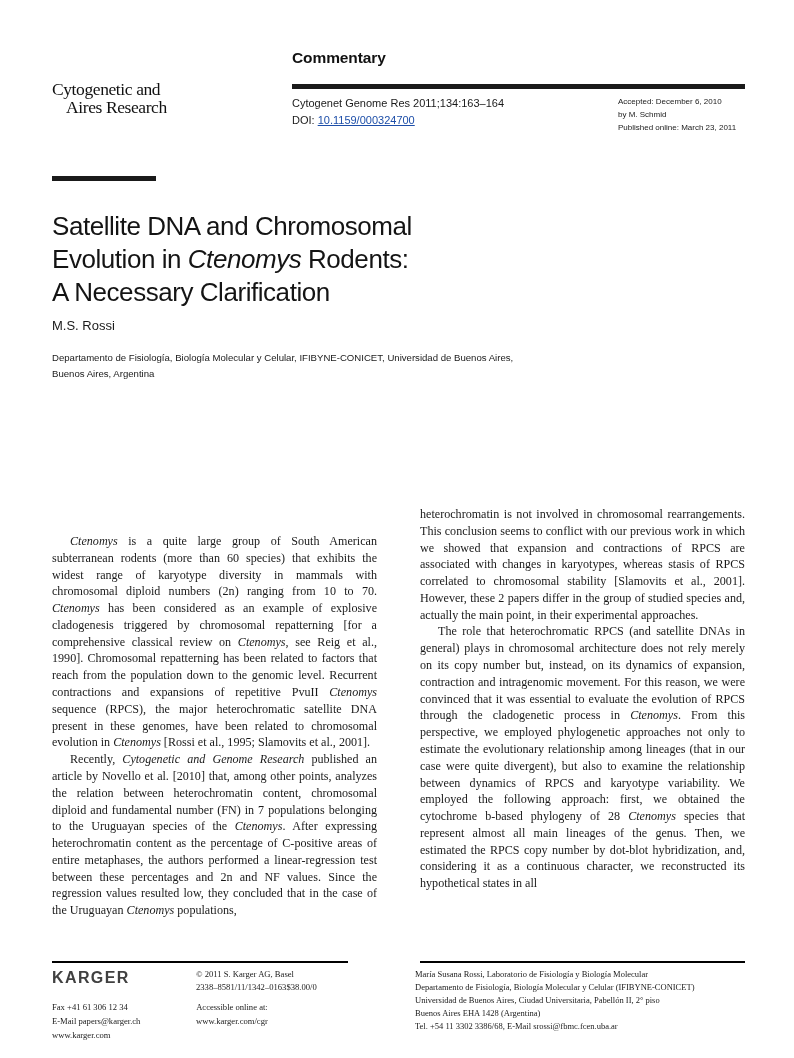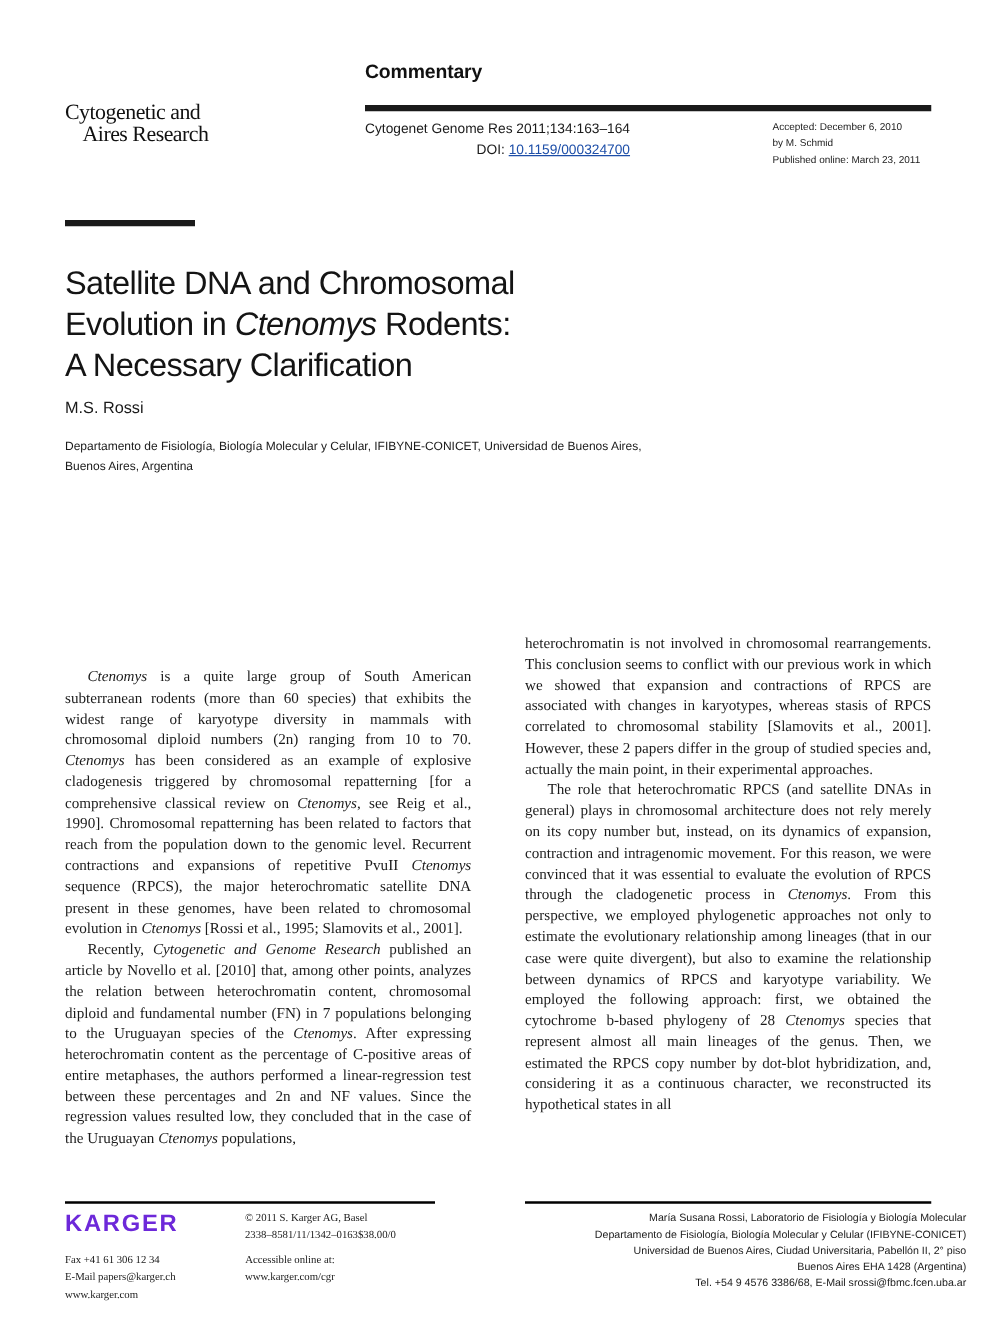--- a/index.html
+++ b/index.html
@@ -57,21 +57,20 @@
     height: 5px;
     background: #1a1a1a;
   }
   .cite-block {
     position: absolute;
     left: 240px; top: 51px;
     font-family: "Liberation Sans", sans-serif;
     font-size: 11px;
     line-height: 1.5;
     color: #1a1a1a;
-    text-align: right;
   }
   .cite-doi-label { color:#1a1a1a; }
   .cite-doi-link {
     color: #1d4ea8;
     text-decoration: underline;
   }
   .dates-block {
     position: absolute;
     left: 566px; top: 52px;
     font-family: "Liberation Sans", sans-serif;
@@ -144,24 +143,24 @@
   .footer-rule-right {
     position: absolute;
     left: 420px; top: 961px;
     width: 325px; height: 2px;
     background: #000;
   }
   .karger-logo {
     position: absolute;
     left: 52px; top: 969px;
     font-family: "Liberation Sans", sans-serif;
-    font-size: 19px;
+    font-size: 16px;
     font-weight: bold;
     letter-spacing: 1.4px;
-    color: #6d28d9;
+    color: #404040;
   }
   .karger-contact {
     position: absolute;
     left: 52px; top: 1001px;
     font-family: "Liberation Serif", serif;
     font-size: 8.6px;
     line-height: 1.62;
     color: #1a1a1a;
   }
   .karger-copyright {
@@ -176,27 +175,26 @@
     position: absolute;
     left: 196px; top: 1001px;
     font-family: "Liberation Serif", serif;
     font-size: 8.6px;
     line-height: 1.62;
     color: #1a1a1a;
     text-align: center;
   }
   .corr-block {
     position: absolute;
-    left: 443px; top: 968px;
+    left: 415px; top: 968px;
     width: 330px;
-    font-family: Liberation Sans, sans-serif;
+    font-family: Liberation Serif, serif;
     font-size: 8.5px;
     line-height: 1.52;
     color: #1a1a1a;
-    text-align: right;
   }
   .nowrap { white-space: nowrap; }
 </style>
 </head>
 <body>
 
 <div class="page">
 
   <div class="header">
     <div class="commentary">Commentary</div>
@@ -265,16 +263,16 @@
   <div class="karger-online">
     <div>Accessible online at:</div>
     <div>www.karger.com/cgr</div>
   </div>
 
   <div class="corr-block">
       <div class="nowrap">María Susana Rossi, Laboratorio de Fisiología y Biología Molecular</div>
       <div class="nowrap">Departamento de Fisiología, Biología Molecular y Celular (IFIBYNE-CONICET)</div>
       <div class="nowrap">Universidad de Buenos Aires, Ciudad Universitaria, Pabellón II, 2° piso</div>
       <div class="nowrap">Buenos Aires EHA 1428 (Argentina)</div>
-      <div class="nowrap">Tel. +54 9 4576 3386/68, E-Mail srossi@fbmc.fcen.uba.ar</div>
+      <div class="nowrap">Tel. +54 11 3302 3386/68, E-Mail srossi@fbmc.fcen.uba.ar</div>
     </div>
 
 </div>
 
 </body></html>

